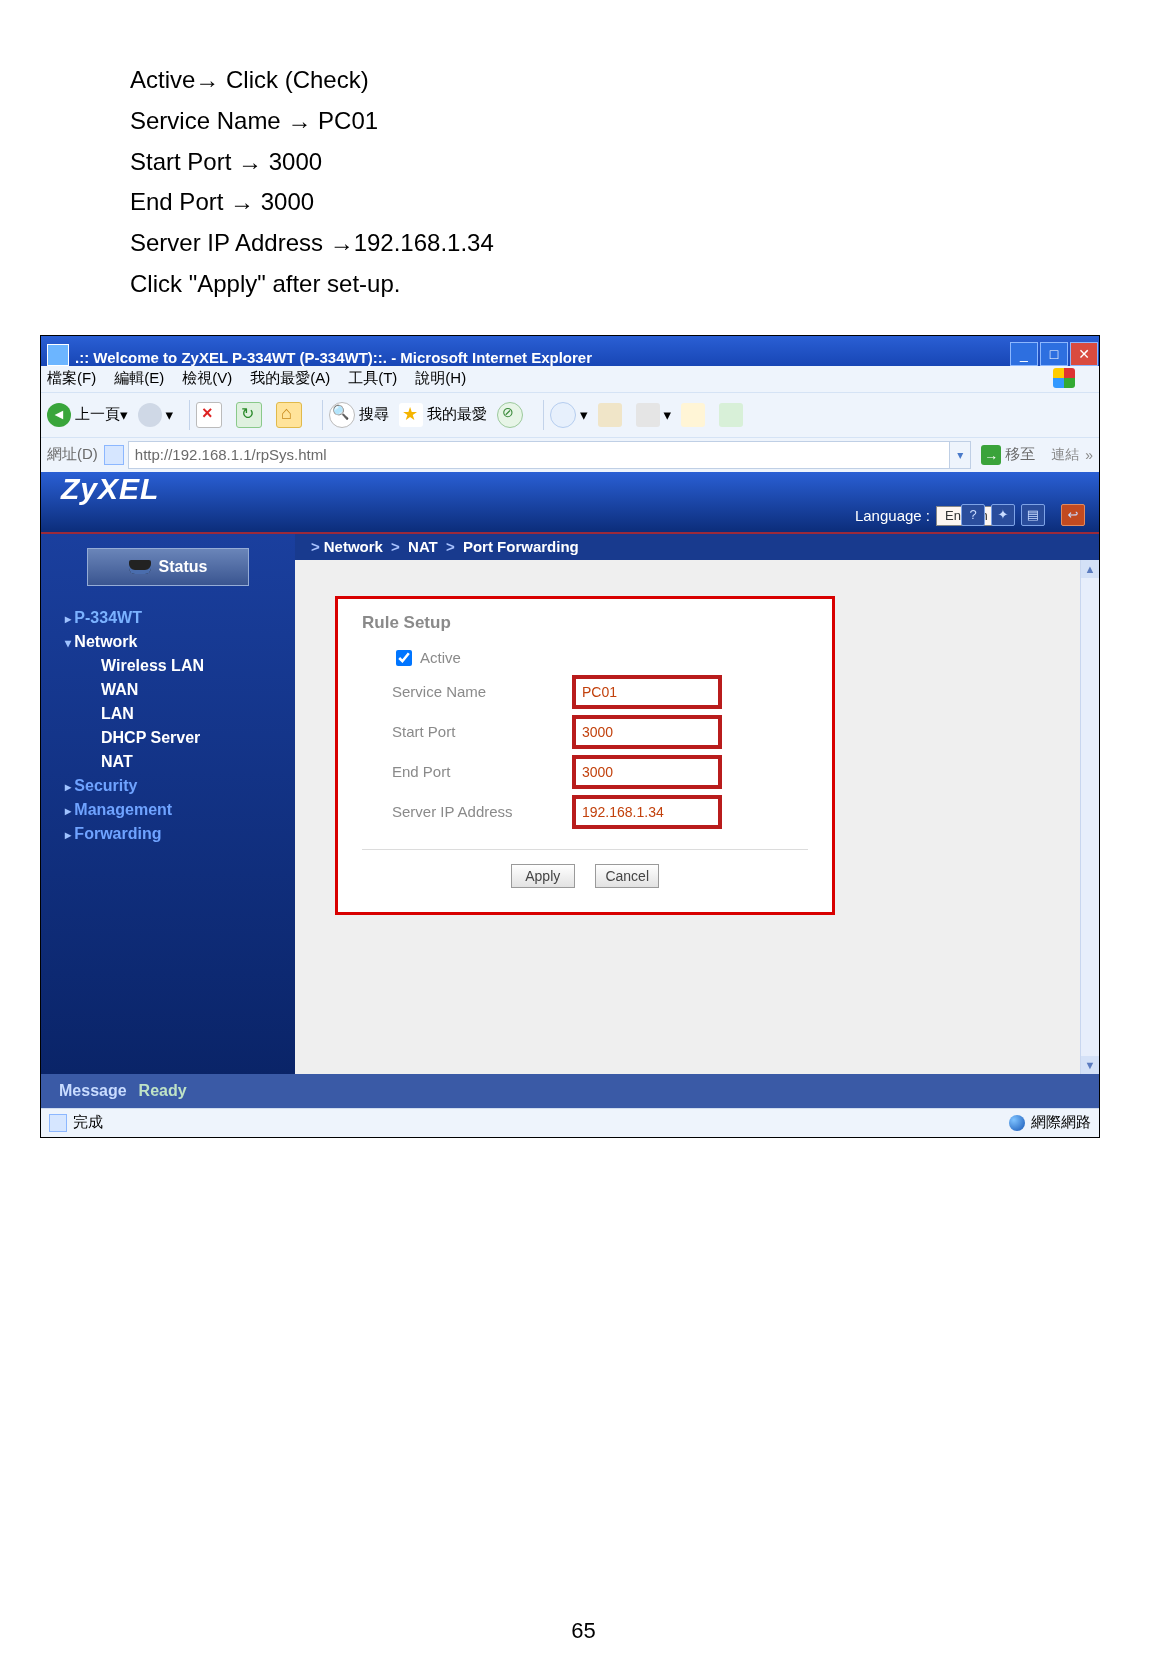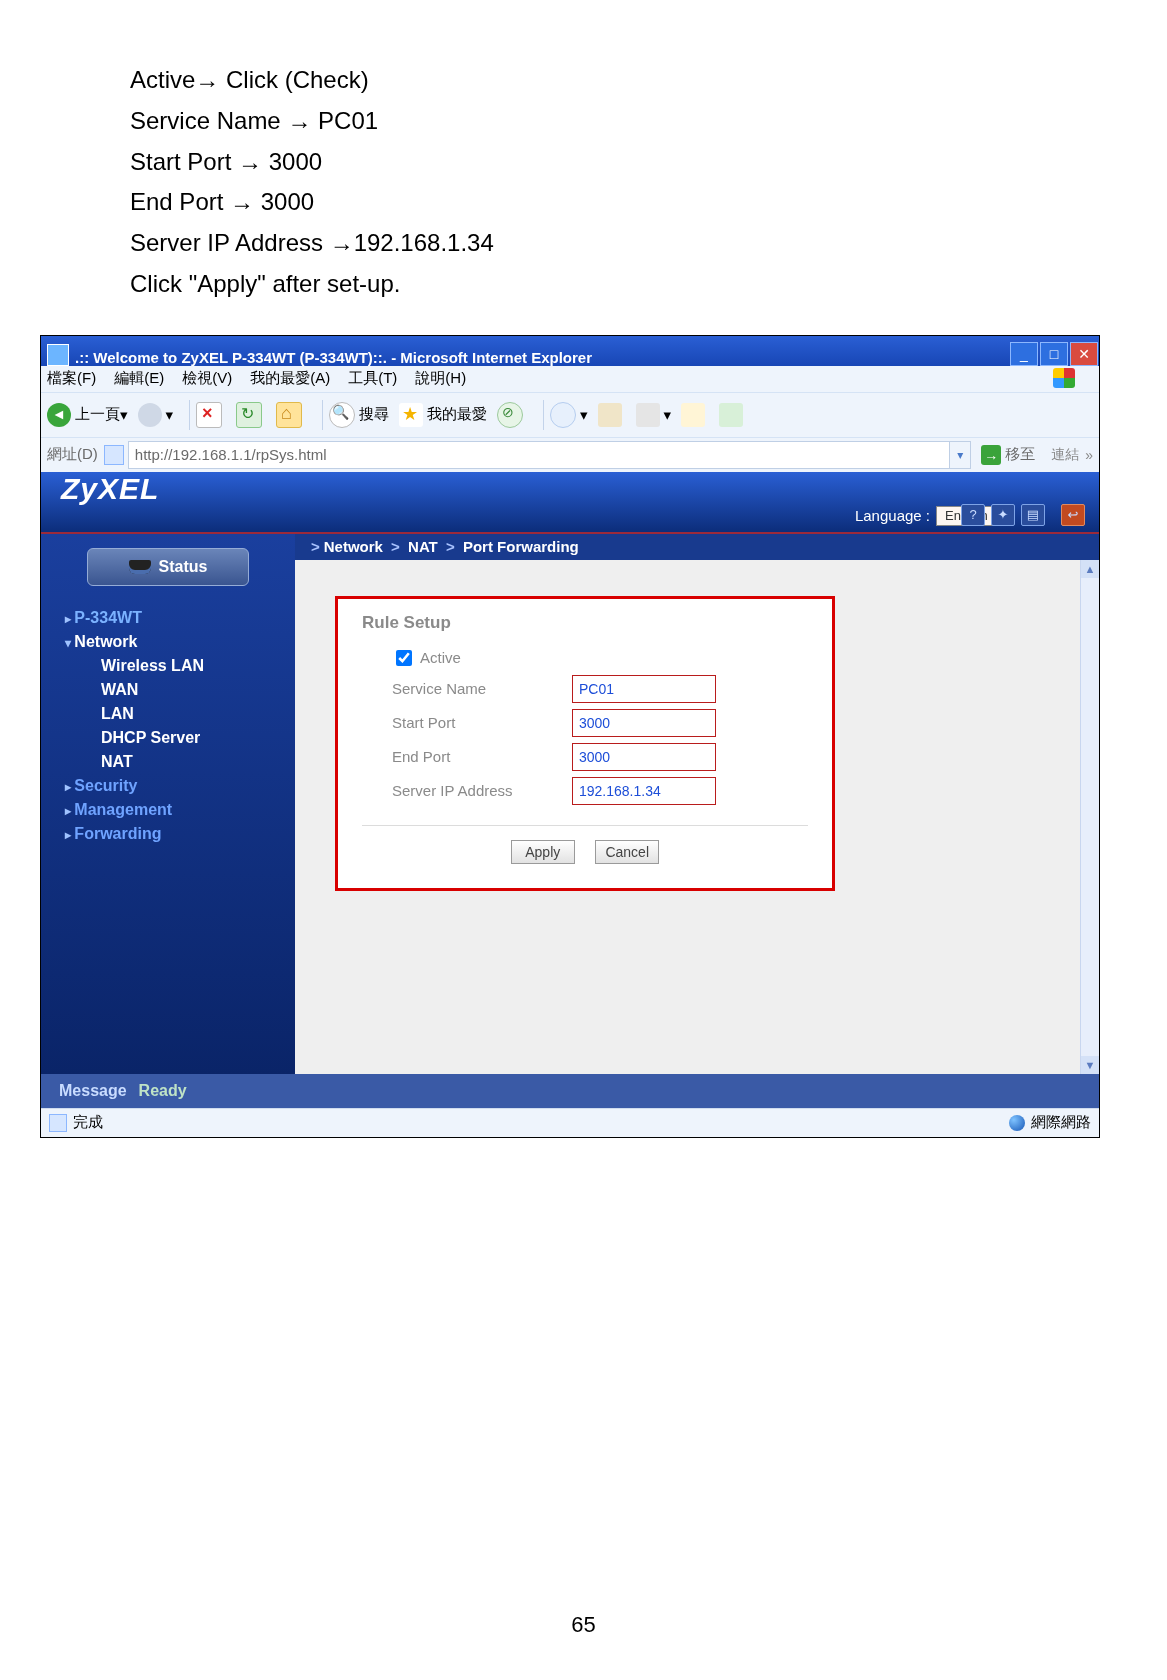--- a/index.html
+++ b/index.html
@@ -57,54 +57,54 @@
   .zyhead{background:linear-gradient(#2a5fd4,#0c2d7a);height:60px;display:flex;align-items:flex-start;padding:0 20px;color:#fff;position:relative;border-bottom:2px solid #9b2a3a}
   .zylogo{font-size:30px;font-weight:bold;font-style:italic;letter-spacing:1px}
   .langwrap{position:absolute;right:90px;bottom:6px;font-size:15px;display:flex;align-items:center}
   .langsel{background:#fdf6f1;color:#333;border:1px solid #888;height:20px;font-size:13px;margin-left:6px;padding:0 4px}
   .headicons{position:absolute;right:14px;bottom:6px;display:flex;gap:6px}
   .hi{width:22px;height:20px;background:#2a4d9c;border:1px solid #7ea3e6;border-radius:2px;color:#c9dcff;font-size:13px;display:flex;align-items:center;justify-content:center}
   .hi.logout{background:#c24a20;border-color:#e08a60;margin-left:10px}
   
   .zybody{display:flex;height:540px}
   .side{width:254px;background:linear-gradient(#1a3f9e,#0a2468);padding-top:14px;color:#fff;font-size:16px}
-  .statuschip{margin:0 auto 20px auto;width:160px;height:36px;background:linear-gradient(#6a85b9,#3a5590);border:1px solid #95acd6;border-radius:6px;display:flex;align-items:center;justify-content:center;font-weight:bold;font-size:16px;color:#fff}
+  .statuschip{margin:0 auto 20px auto;width:160px;height:36px;background:linear-gradient(#6a85b9,#3a5590);border:1px solid #95acd6;border-radius:0;display:flex;align-items:center;justify-content:center;font-weight:bold;font-size:16px;color:#fff}
   .statuschip::before{content:"";width:22px;height:14px;background:#222;margin-right:8px;border-radius:2px 2px 6px 6px;box-shadow:inset 0 -4px 0 #4a6dad}
   .node{padding:3px 10px 3px 24px;font-weight:bold;color:#6fa3ff}
   .node.root{color:#7bb2ff}
   .node.exp{color:#fff}
   .leaf{padding:3px 10px 3px 60px;font-weight:bold;color:#fff}
   .leaf.sel{color:#fff}
   .node::before{content:"▸ ";color:#9fc2ff;font-size:12px}
   .node.open::before{content:"▾ "}
   .main{flex:1;position:relative;background:#efefef;display:flex;flex-direction:column}
   .crumb{background:#183a8e;color:#fff;height:26px;display:flex;align-items:center;padding:0 12px;font-size:15px;font-weight:bold}
   .crumb .gt{color:#a9c3ff;margin:0 4px}
   .panelwrap{flex:1;position:relative;overflow:auto;padding:36px 40px}
   .panel{background:#fff;border:3px solid #d80000;width:500px;padding:14px 24px 24px 24px;box-sizing:border-box}
   .ptitle{color:#8a8a8a;font-weight:bold;font-size:17px;margin-bottom:14px}
   .frow{display:flex;align-items:center;margin:6px 0;padding-left:30px}
   .flab{width:180px;color:#8a8a8a;font-size:15px}
-  .fval input[type=text]{width:130px;height:22px;border:1px solid #b91c1c;padding:2px 6px;font-size:14px;color:#1d4ed8;font-family:inherit}
+  .fval input[type=text]{width:130px;height:22px;border:4px solid #b91c1c;padding:2px 6px;font-size:14px;color:#c2410c;font-family:inherit}
   .chk{width:16px;height:16px;margin-right:8px}
   .btnrow{text-align:center;margin-top:20px;border-top:1px solid #dcdcdc;padding-top:14px}
   .pbtn{display:inline-block;min-width:64px;height:24px;border:1px solid #9a9a9a;background:linear-gradient(#fff,#e2e2e2);font-size:14px;color:#444;margin:0 8px;cursor:pointer;font-family:inherit}
   .scrollv{position:absolute;right:0;top:26px;bottom:0;width:18px;background:#e7eefb;border-left:1px solid #c8d6ef}
   .scrollv .up,.scrollv .down{height:18px;background:#d4e1f7;color:#5b7bbf;font-size:11px;display:flex;align-items:center;justify-content:center}
   .scrollv .down{position:absolute;bottom:0;left:0;right:0}
   
   .msgbar{background:#3a5aa6;height:34px;display:flex;align-items:center;color:#c9dcff;font-size:16px;padding-left:18px}
   .msgbar .ml{font-weight:bold;margin-right:12px}
   .msgbar .mv{color:#bfe3c6;font-weight:bold}
   
   .iestatus{background:#eef4fc;height:28px;display:flex;align-items:center;border-top:1px solid #cfdcee;font-size:15px;padding:0 8px}
   .iestatus .pgi{width:16px;height:16px;background:#d6e6ff;border:1px solid #8cb7ff;margin-right:6px}
   .iestatus .fill{flex:1}
   .iestatus .globe{width:16px;height:16px;border-radius:50%;background:radial-gradient(circle at 30% 30%,#7fc3ff,#1556b6);margin-right:6px}
-  .pagenum{position:absolute;bottom:42px;left:0;right:0;text-align:center;font-size:22px}
+  .pagenum{position:absolute;bottom:36px;left:0;right:0;text-align:center;font-size:22px}
 </style>
 </head>
 <body>
 
 <div class="page">
   <div class="sub">Active→ Click (Check)</div>
   <div class="sub">Service Name → PC01</div>
   <div class="sub">Start Port → 3000</div>
   <div class="sub">End Port → 3000</div>
   <div class="sub">Server IP Address →192.168.1.34</div>

